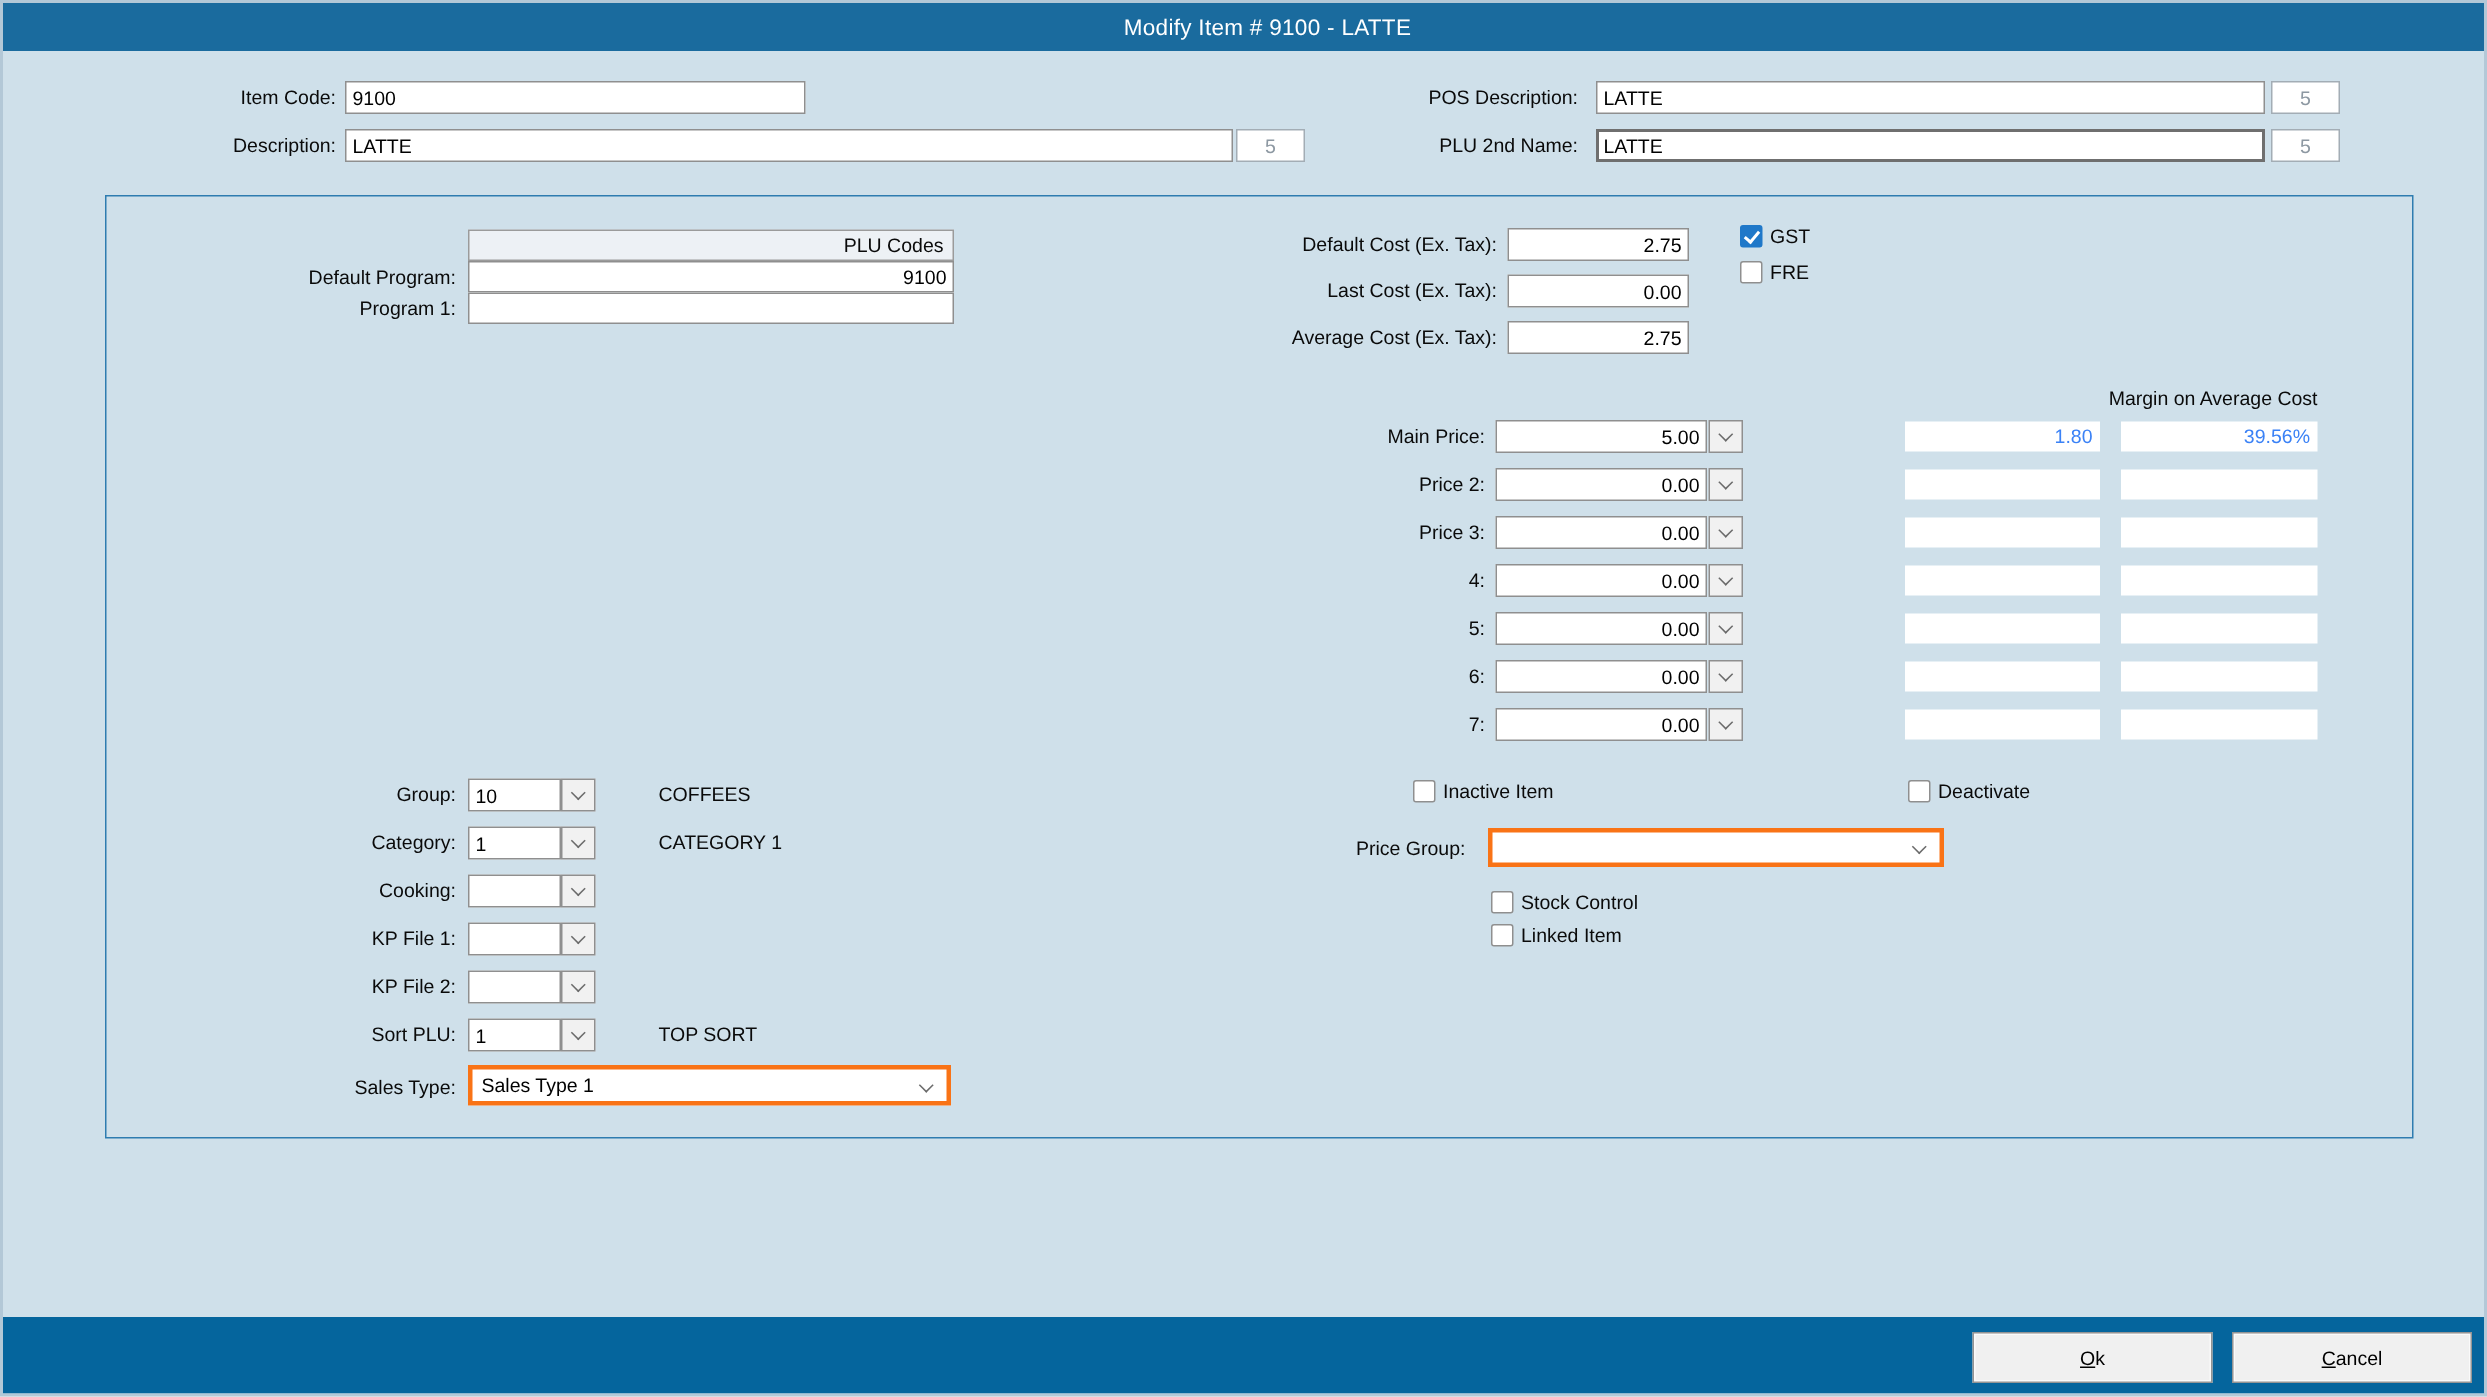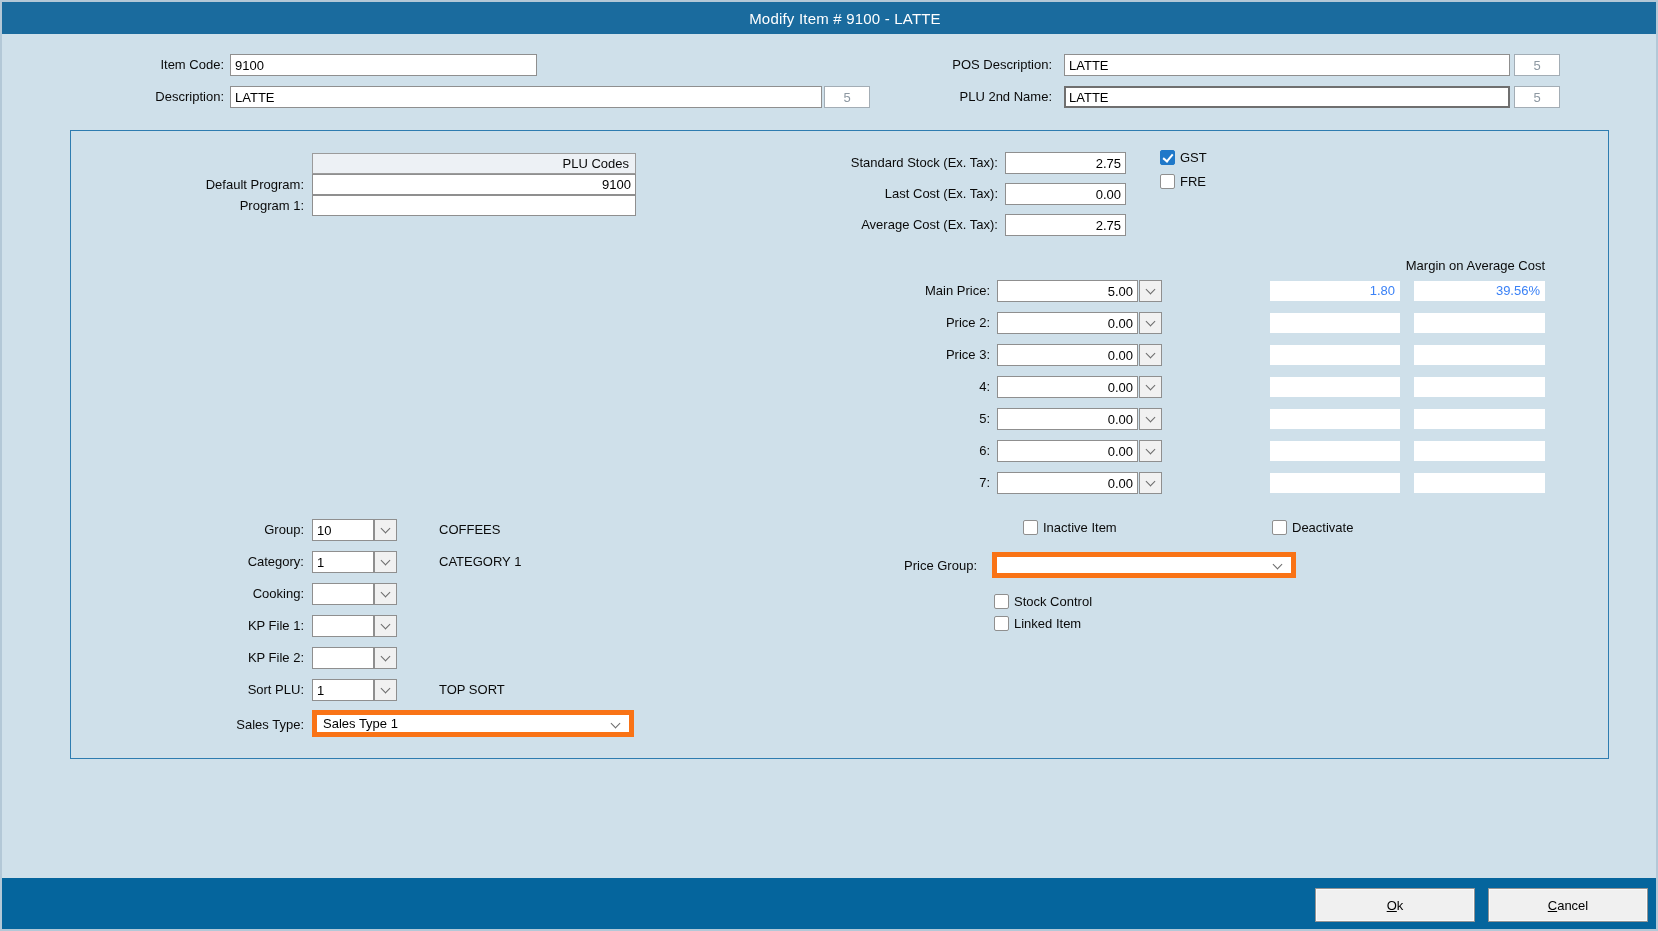--- a/index.html
+++ b/index.html
@@ -18,21 +18,21 @@
   .txt.right{text-align:right;}
   .txt.focused{border:2px solid #6f6f6f;padding:0 3px;}
   .lenbox{position:absolute;box-sizing:border-box;background:#fff;border:1px solid #a3adb5;
           color:#8d98a2;font-size:13px;display:flex;align-items:center;justify-content:center;}
   .hdrbox{position:absolute;box-sizing:border-box;background:#edf1f5;border:1px solid #9b9b9b;
           font-size:13px;color:#0a0a0a;text-align:right;padding:0 6px;line-height:19px;}
   .arrowbtn{position:absolute;box-sizing:border-box;background:#f1f1f1;border:1px solid #8f8f8f;
             padding:0;cursor:default;}
   .chev{position:absolute;left:50%;top:50%;width:6px;height:6px;margin:-5px 0 0 -4px;
         border-right:1.5px solid #6b6b6b;border-bottom:1.5px solid #6b6b6b;transform:rotate(45deg);}
-  .ddl{position:absolute;box-sizing:border-box;background:#fff;border:5px solid #f97316;
+  .ddl{position:absolute;box-sizing:border-box;background:#fff;border:3px solid #f97316;
        font-size:13px;color:#000;display:flex;align-items:center;padding:0 12px 0 6px;}
   .ddl .chev{left:auto;right:10px;margin:-4px 0 0 0;}
   .mbox{position:absolute;box-sizing:border-box;background:#fff;font-size:13px;color:#3b82f6;
         text-align:right;padding:0 5px;line-height:20px;}
   .cbrow{position:absolute;display:flex;align-items:center;gap:5px;font-size:13px;color:#0a0a0a;}
   .cb{width:15px;height:15px;box-sizing:border-box;background:#fff;border:1px solid #8f8f8f;
       border-radius:2px;position:relative;flex:0 0 auto;}
   .cb.checked{background:var(--check-accent,#1f78c9);border-color:var(--check-accent,#1f78c9);}
   .cb.checked::after{content:"";position:absolute;left:4px;top:1px;width:4px;height:8px;
       border:solid #fff;border-width:0 2px 2px 0;transform:rotate(40deg);}
@@ -67,21 +67,21 @@
   <div class="lenbox" style="left:1512px;top:84px;width:46px;height:22px;">5</div>
 
   <div class="panel"></div>
 
   <div class="hdrbox" style="left:310px;top:151px;width:324px;height:21px;">PLU Codes</div>
   <span class="lbl" style="left:90px;top:172px;width:212px;line-height:21px;">Default Program:</span>
   <input class="txt right" style="left: 310px; top: 172px; width: 324px; height: 21px;" value="9100">
   <span class="lbl" style="left:90px;top:193px;width:212px;line-height:21px;">Program 1:</span>
   <input class="txt right" style="left: 310px; top: 193px; width: 324px; height: 21px;" value="">
 
-  <span class="lbl" style="left:700px;top:150px;width:296px;">Standard Stock (Ex. Tax):</span>
+  <span class="lbl" style="left:700px;top:150px;width:296px;">Default Cost (Ex. Tax):</span>
   <input class="txt right" style="left: 1003px; top: 150px; width: 121px; height: 22px;" value="2.75">
   <span class="lbl" style="left:700px;top:181px;width:296px;">Last Cost (Ex. Tax):</span>
   <input class="txt right" style="left: 1003px; top: 181px; width: 121px; height: 22px;" value="0.00">
   <span class="lbl" style="left:700px;top:212px;width:296px;">Average Cost (Ex. Tax):</span>
   <input class="txt right" style="left: 1003px; top: 212px; width: 121px; height: 22px;" value="2.75">
 
   <div class="cbrow" style="left:1158px;top:148px;">
     <span class="cb checked"></span>
     <span>GST</span>
   </div>
@@ -186,21 +186,21 @@
       <span class="chev"></span>
     </button>
   <span class="lbl left" style="left:408px;top:677px;width:300px;">TOP SORT</span>
 
   <span class="lbl" style="left:100px;top:710px;width:202px;line-height:25px;">Sales Type:</span>
   <div class="ddl" style="left:310px;top:708px;width:322px;height:27px;">
     <span>Sales Type 1</span>
     <span class="chev"></span>
   </div>
 
-  <div class="cbrow" style="left:1021px;top:518px;text-align:center;">
+  <div class="cbrow" style="left:940px;top:518px;text-align:center;">
     <span class="cb"></span>
     <span>Inactive Item</span>
   </div>
   <div class="cbrow" style="left:1270px;top:518px;">
     <span class="cb"></span>
     <span>Deactivate</span>
   </div>
 
   <span class="lbl" style="left:775px;top:551px;width:200px;line-height:25px;">Price Group:</span>
   <div class="ddl" style="left:990px;top:550px;width:304px;height:26px;">

